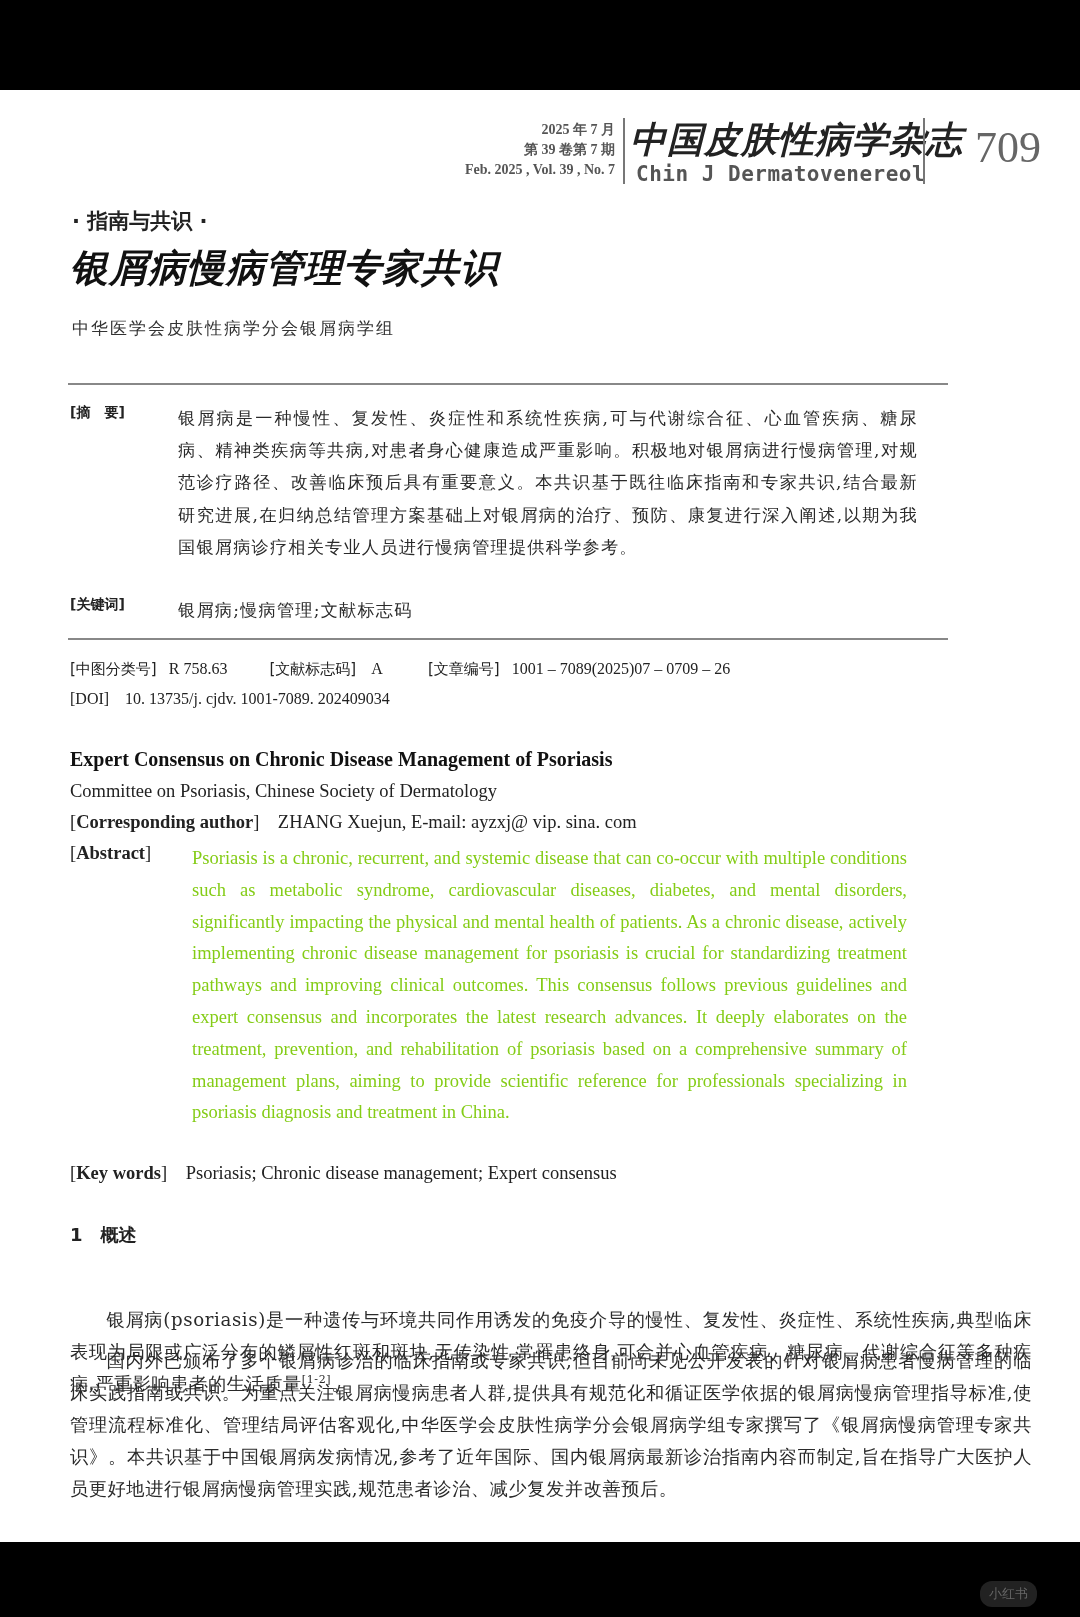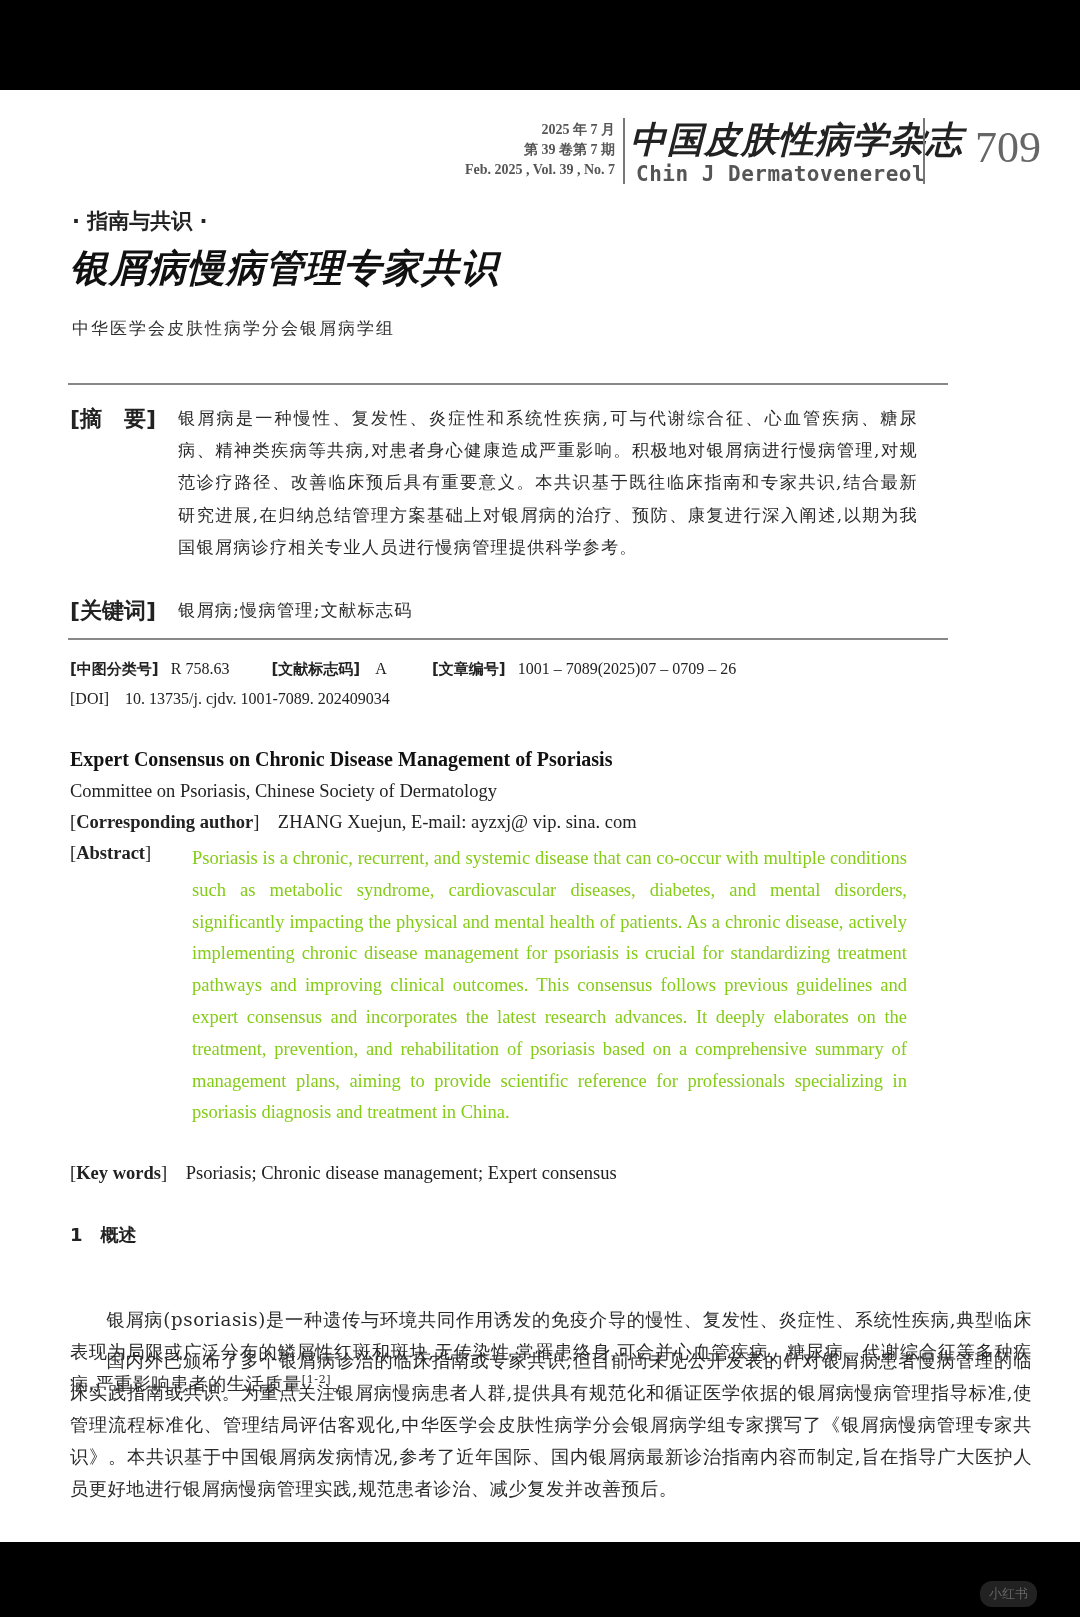--- a/index.html
+++ b/index.html
@@ -16,25 +16,25 @@
   .hdr-journal-cn { position:absolute; left:630px; top:116px; font-size:36px; color:#222; font-family:"DejaVu Serif", serif; letter-spacing:1px; font-style:italic; font-weight:bold;text-align:center; }
   .hdr-journal-en { position:absolute; left:636px; top:162px; font-size:21px; color:#555; font-family:"DejaVu Sans Mono", monospace; font-weight:bold; letter-spacing:0.5px; }
   .hdr-divider2 { position:absolute; left:923px; top:118px; width:2px; height:66px; background:#777; }
   .page-number { position:absolute; left:975px; top:122px; font-size:44px; color:#666; font-family:"Liberation Serif", serif; }
 
   .column-tag { position:absolute; left:72px; top:207px; font-size:21px; font-family:"DejaVu Sans", sans-serif; font-weight:bold; color:#222; }
   .title-cn { position:absolute; left:70px; top:243px; font-size:38px; font-weight:bold; font-family:"DejaVu Serif", serif; color:#111; letter-spacing:1px;font-style:italic; }
   .author-cn { position:absolute; left:72px; top:317px; font-size:17px; color:#333; letter-spacing:2px; }
 
   .rule { position:absolute; left:68px; width:880px; height:2px; background:#888; }
-  .abs-label { position:absolute; left:70px; font-family:"DejaVu Sans", sans-serif; font-weight:bold; font-size:22px; color:#222; }
+  .abs-label { position:absolute; left:70px; font-family:"DejaVu Sans", sans-serif; font-weight:bold; font-size:14px; color:#222; }
   .abs-text { position:absolute; left:178px; width:740px; font-size:17.2px; line-height:32.2px; color:#2a2a2a; letter-spacing:1.2px; text-align:justify; }
 
   .meta-line { position:absolute; left:70px; font-family:"Liberation Serif", serif; font-size:16px; color:#222; white-space:nowrap; }
-  .meta-line .lbl { font-family:"DejaVu Sans", sans-serif; font-weight:bold; font-size:15px; }
+  .meta-line .lbl { font-family:"DejaVu Sans", sans-serif; font-weight:normal; font-size:15px; }
 
   .en-title { position:absolute; left:70px; top:748px; font-family:"Liberation Serif", serif; font-weight:bold; font-size:20px; color:#111; }
   .en-committee { position:absolute; left:70px; top:781px; font-family:"Liberation Serif", serif; font-size:18.5px; color:#222; }
   .en-line { position:absolute; left:70px; font-family:"Liberation Serif", serif; font-size:18.5px; color:#222; white-space:nowrap; }
   .en-line b { font-weight:bold; }
   .en-abs-text { position:absolute; left:192px; top:843px; width:715px; font-family:"Liberation Serif", serif; font-size:18.5px; line-height:31.8px; color:#84cc16; text-align:justify; }
 
   .sec-heading { position:absolute; left:70px; top:1223px; font-size:18px; font-weight:bold; font-family:"DejaVu Sans", sans-serif; color:#222; }
   .body-text { position:absolute; left:70px; width:962px; font-size:18.2px; line-height:32px; color:#2a2a2a; text-align:justify; text-indent:2em; letter-spacing:0.6px; }
   sup { font-size:11px; vertical-align:super; line-height:0; }

